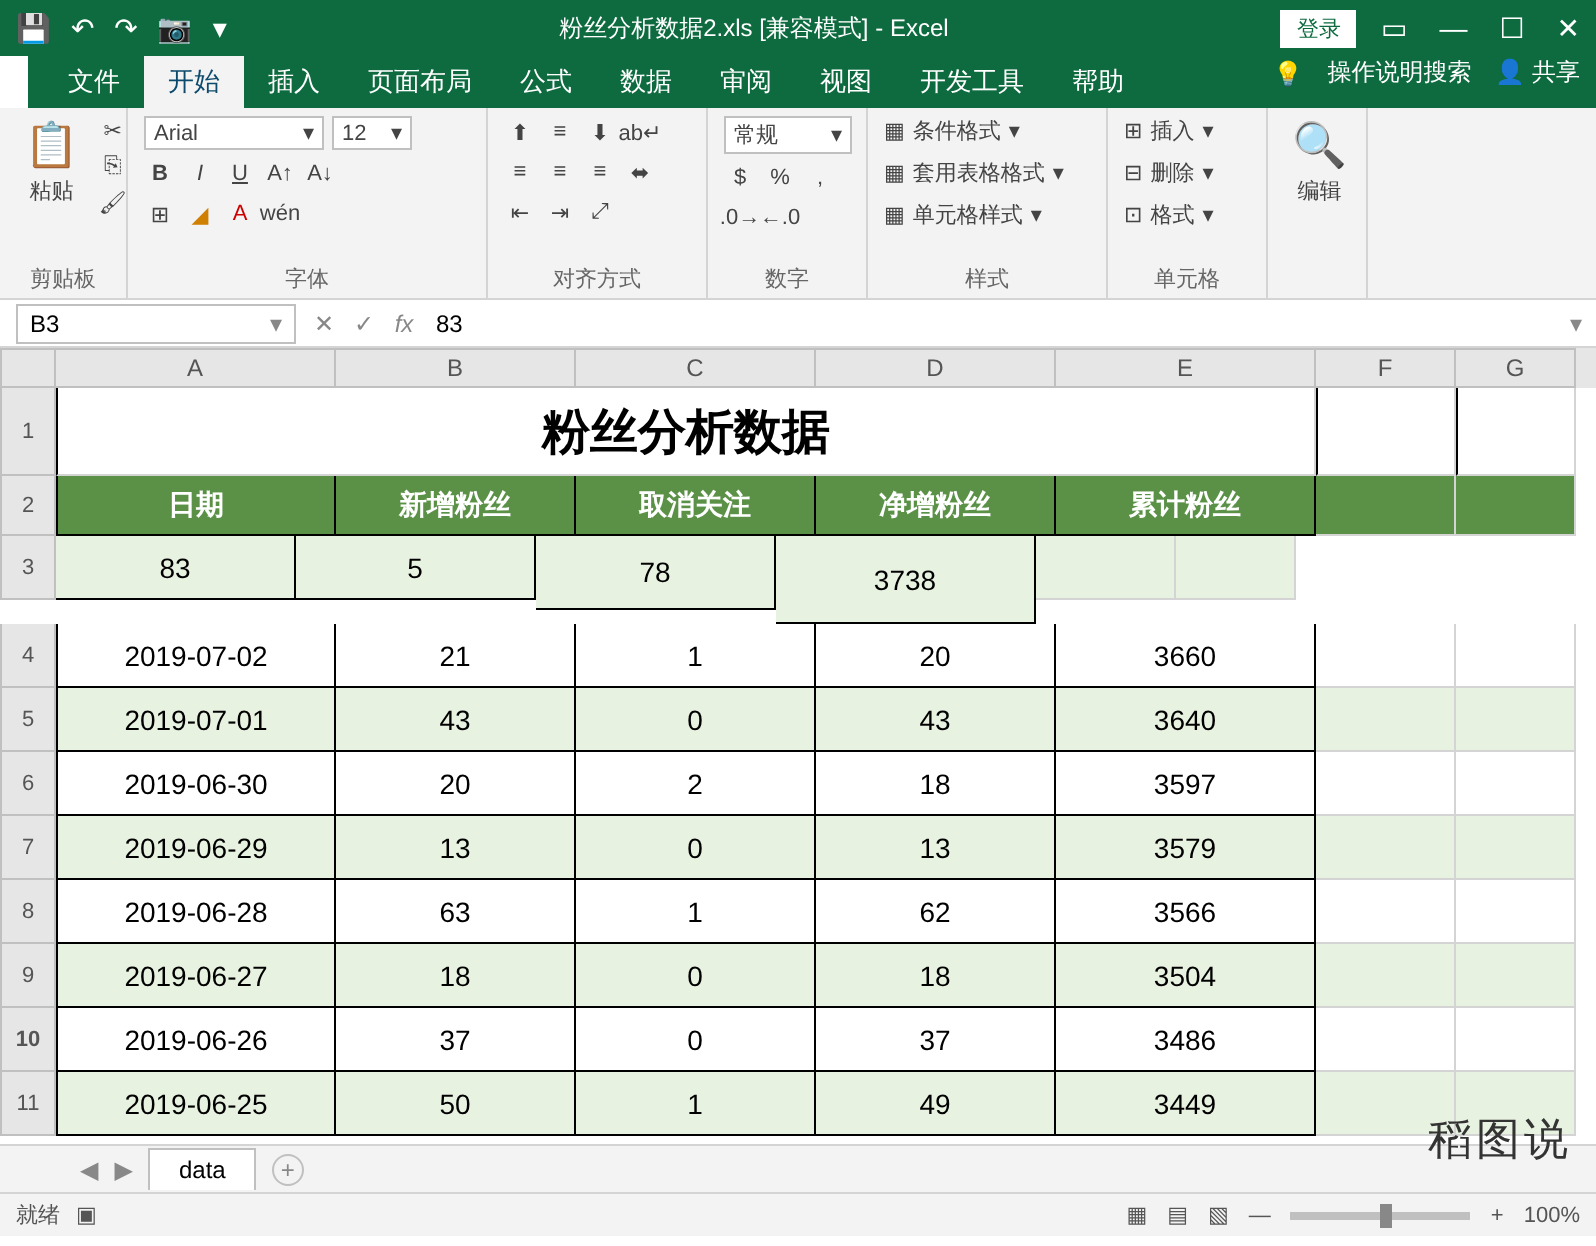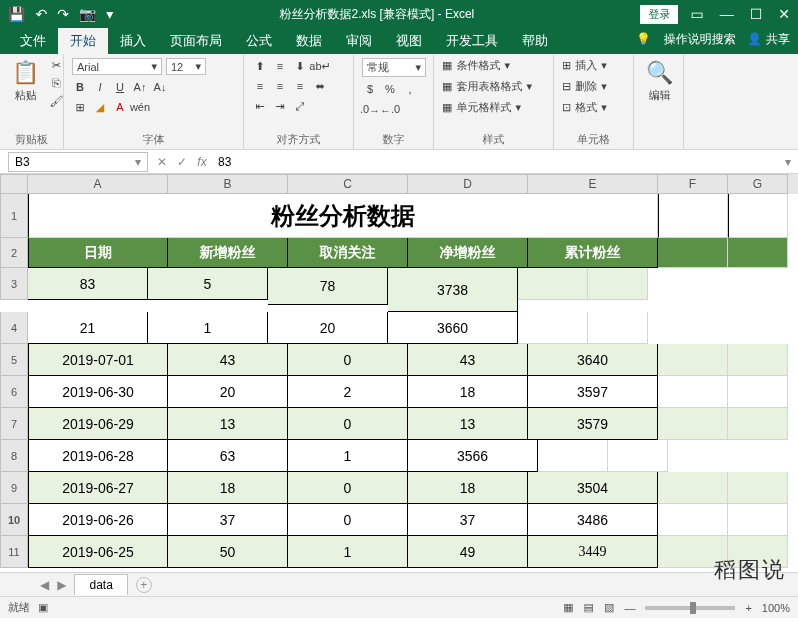--- a/index.html
+++ b/index.html
@@ -5,21 +5,21 @@
 * { margin: 0; padding: 0; box-sizing: border-box; font-family: "Microsoft YaHei", Arial, sans-serif; }
 body { width: 798px; height: 623px; background: #fff; overflow: hidden; font-size: 12px; position: relative; }
 
 .titlebar { height: 28px; background: #0d6b3f; display: flex; align-items: center; color: #fff; padding: 0 8px; }
 .titlebar .qat { display: flex; gap: 10px; align-items: center; }
 .titlebar .qat span { font-size: 14px; }
 .titlebar .title { flex: 1; text-align: center; font-size: 12px; }
 .titlebar .login { background: #fff; color: #0d6b3f; padding: 2px 8px; font-size: 11px; margin-right: 12px; }
 .titlebar .wincontrols { display: flex; gap: 16px; font-size: 14px; }
 
-.tabbar { height: 26px; background: #0d6b3f; display: flex; align-items: center; color: #fff; padding: 0 8px; font-size: 13px; }
+.tabbar { height: 26px; background: #0d6b3f; display: flex; align-items: flex-start; color: #fff; padding: 0 8px; font-size: 13px; margin-left: 14px; }
 .tab { padding: 4px 12px; cursor: pointer; }
 .tab.active { background: #f3f3f3; color: #0c4a6e; }
 .tabbar .right { margin-left: auto; display: flex; align-items: center; gap: 12px; padding-bottom: 4px; font-size: 12px; }
 
 .ribbon { height: 96px; background: #f3f3f3; border-bottom: 1px solid #d4d4d4; display: flex; font-size: 11px; color: #444; }
 .group { border-right: 1px solid #d4d4d4; padding: 4px 8px 2px; display: flex; flex-direction: column; justify-content: space-between; }
 .group-label { text-align: center; font-size: 11px; color: #666; padding-top: 2px; }
 .group-body { display: flex; gap: 6px; align-items: flex-start; flex: 1; }
 .btn-lg { display: flex; flex-direction: column; align-items: center; gap: 2px; padding: 2px 4px; }
 .btn-lg .ico { font-size: 22px; }
@@ -266,20 +266,21 @@
         <div class="rh" style="height: 32px;">3</div>
         <div class="c" style="width: 120px; height: 32px;">83</div>
         <div class="c" style="width: 120px; height: 32px;">5</div>
         <div class="c" style="width: 120px; height: 37px;">78</div>
         <div class="c" style="width: 130px; height: 44px;">3738</div>
         <div class="c extra" style="width: 70px; height: 32px;"></div>
         <div class="c extra" style="width: 60px; height: 32px;"></div>
       </div>
       <div class="r data-row odd">
         <div class="rh" style="height: 32px;">4</div>
+        <div class="c first" style="width: 140px; height: 32px;">2019-07-02</div>
         <div class="c" style="width: 120px; height: 32px;">21</div>
         <div class="c" style="width: 120px; height: 32px;">1</div>
         <div class="c" style="width: 120px; height: 32px;">20</div>
         <div class="c" style="width: 130px; height: 32px;">3660</div>
         <div class="c extra" style="width: 70px; height: 32px;"></div>
         <div class="c extra" style="width: 60px; height: 32px;"></div>
       </div>
       <div class="r data-row even">
         <div class="rh" style="height: 32px;">5</div>
         <div class="c first" style="width: 140px; height: 32px;">2019-07-01</div>
@@ -308,20 +309,21 @@
         <div class="c" style="width: 120px; height: 32px;">13</div>
         <div class="c" style="width: 130px; height: 32px;">3579</div>
         <div class="c extra" style="width: 70px; height: 32px;"></div>
         <div class="c extra" style="width: 60px; height: 32px;"></div>
       </div>
       <div class="r data-row odd">
         <div class="rh" style="height: 32px;">8</div>
         <div class="c first" style="width: 140px; height: 32px;">2019-06-28</div>
         <div class="c" style="width: 120px; height: 32px;">63</div>
         <div class="c" style="width: 120px; height: 32px;">1</div>
+        <div class="c" style="width: 120px; height: 32px;">62</div>
         <div class="c" style="width: 130px; height: 32px;">3566</div>
         <div class="c extra" style="width: 70px; height: 32px;"></div>
         <div class="c extra" style="width: 60px; height: 32px;"></div>
       </div>
       <div class="r data-row even">
         <div class="rh" style="height: 32px;">9</div>
         <div class="c first" style="width: 140px; height: 32px;">2019-06-27</div>
         <div class="c" style="width: 120px; height: 32px;">18</div>
         <div class="c" style="width: 120px; height: 32px;">0</div>
         <div class="c" style="width: 120px; height: 32px;">18</div>
@@ -338,21 +340,21 @@
         <div class="c" style="width: 130px; height: 32px;">3486</div>
         <div class="c extra" style="width: 70px; height: 32px;"></div>
         <div class="c extra" style="width: 60px; height: 32px;"></div>
       </div>
       <div class="r data-row even">
         <div class="rh" style="height: 32px;">11</div>
         <div class="c first" style="width: 140px; height: 32px;">2019-06-25</div>
         <div class="c" style="width: 120px; height: 32px;">50</div>
         <div class="c" style="width: 120px; height: 32px;">1</div>
         <div class="c" style="width: 120px; height: 32px;">49</div>
-        <div class="c" style="width: 130px; height: 32px; font-family: Liberation Serif, serif;">3449</div>
+        <div class="c" style="width: 130px; height: 32px;">3449</div>
         <div class="c extra" style="width: 70px; height: 32px;"></div>
         <div class="c extra" style="width: 60px; height: 32px;"></div>
       </div>
     </div>
 </div>
 
 <div class="sheettabs">
   <span style="color:#888">◀</span>
   <span style="color:#888">▶</span>
   <div class="stab">data</div>

